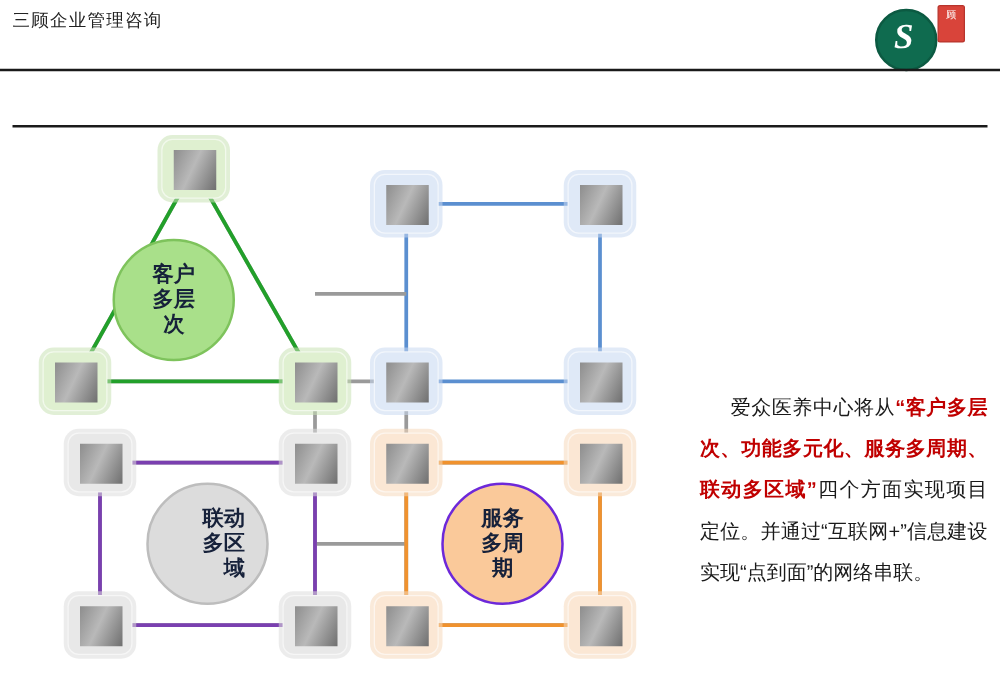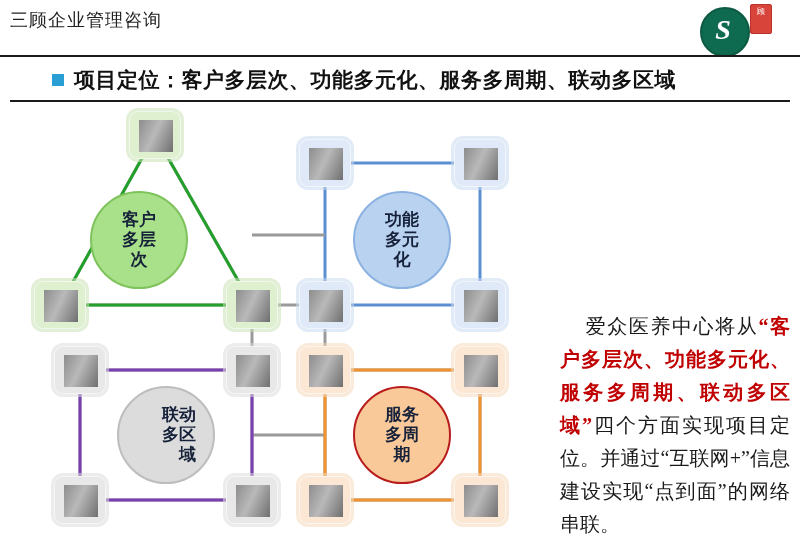--- a/index.html
+++ b/index.html
@@ -26,21 +26,21 @@
   .header {
     position: absolute;
     left: 0; top: 0;
     width: 800px;
     height: 58px;
   }
   .header-title {
     position: absolute;
     left: 10px;
     top: 8px;
-    font-size: 18px;
+    font-size: 14px;
     color: #222222;
     letter-spacing: 1px;
     white-space: nowrap;
   }
   .header-rule {
     position: absolute;
     left: 0;
     top: 55px;
     width: 800px;
     height: 2px;
@@ -171,33 +171,32 @@
     font-size: 17px;
     font-weight: bold;
     color: #16213a;
     line-height: 1.18;
     box-sizing: border-box;
   }
   .circle span { display: block; width: 60px; }
   .circle.c-green  { background: #a9e08a; border: 2px solid #7ec35c; }
   .circle.c-blue   { background: #b9d2f0; border: 2px solid #8cb2e2; }
   .circle.c-gray   { background: #dcdcdc; border: 2px solid #bdbdbd; text-align: right; }
-  .circle.c-orange { background: #fac99a; border: 2px solid #b91c1c; }
+  .circle.c-orange { background: #fac99a; border: 2px solid #6d28d9; }
 
   
   .text-block {
     position: absolute;
     left: 560px;
     top: 310px;
     width: 230px;
-    font-size: 20px;
+    font-size: 16px;
     line-height: 33px;
     color: #1a1a1a;
     text-align: justify;
-    font-family: Liberation Serif, serif;
   }
   .text-block .em {
     color: #c00000;
     font-weight: bold;
   }
   .text-block .indent { display: inline-block; width: 24px; }
 </style>
 </head>
 <body>
 
@@ -206,24 +205,20 @@
   <div class="header">
     <div class="header-title">三顾企业管理咨询</div>
     <div class="logo">
       <div class="logo-circle"></div>
       <div class="logo-s">S</div>
       <div class="logo-seal">顾</div>
     </div>
     <div class="header-rule"></div>
   </div>
 
-  <div class="section-heading">
-    <div class="heading-bullet"></div>
-    <div class="heading-text">项目定位：客户多层次、功能多元化、服务多周期、联动多区域</div>
-  </div>
   <div class="heading-rule"></div>
 
   <div class="diagram">
 
     <svg width="530" height="435">
 
       <g stroke="#9a9a9a" stroke-width="3" fill="none">
         <line x1="135" y1="30" x2="40" y2="200"></line>
         <line x1="135" y1="30" x2="232" y2="200"></line>
         <line x1="40" y1="200" x2="232" y2="200"></line>
@@ -323,27 +318,20 @@
       </div>
 
     <div class="circle c-green" style="left:70px; top:86px;">
       <span>
         <span>客户</span>
         <span>多层</span>
         <span>次</span>
       </span>
     </div>
 
-    <div class="circle c-blue" style="left:333px; top:86px;">
-      <span>
-        <span>功能</span>
-        <span>多元</span>
-        <span>化</span>
-      </span>
-    </div>
 
     <div class="circle c-gray" style="left:97px; top:281px;">
       <span>
         <span>联动</span>
         <span>多区</span>
         <span>域</span>
       </span>
     </div>
 
     <div class="circle c-orange" style="left:333px; top:281px;">

